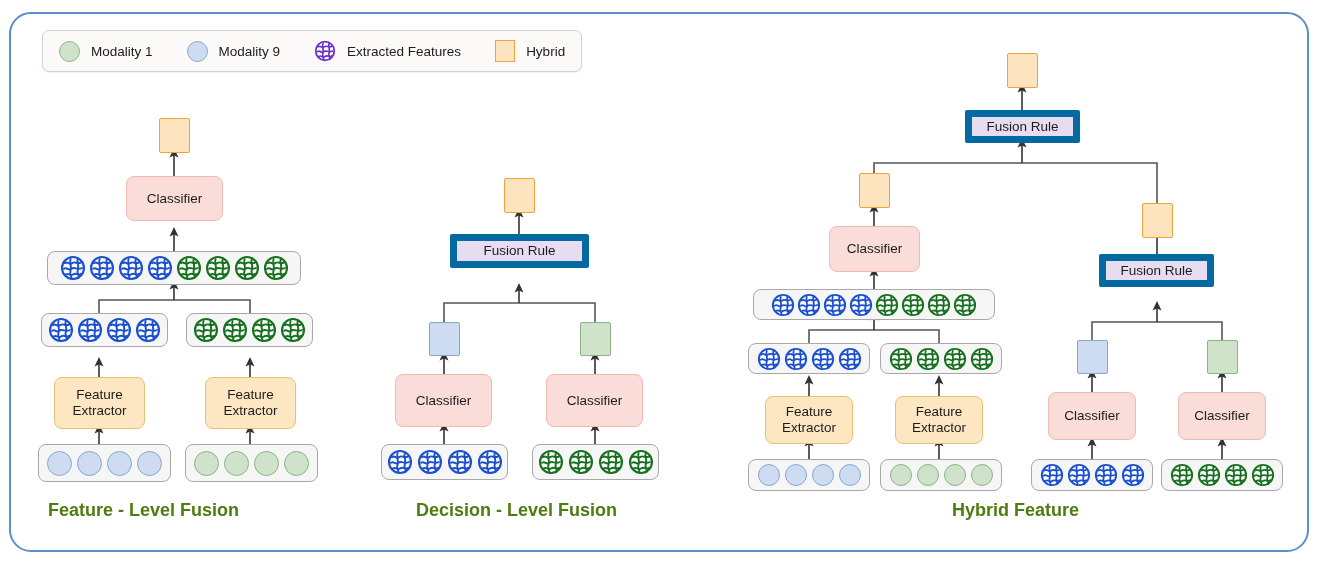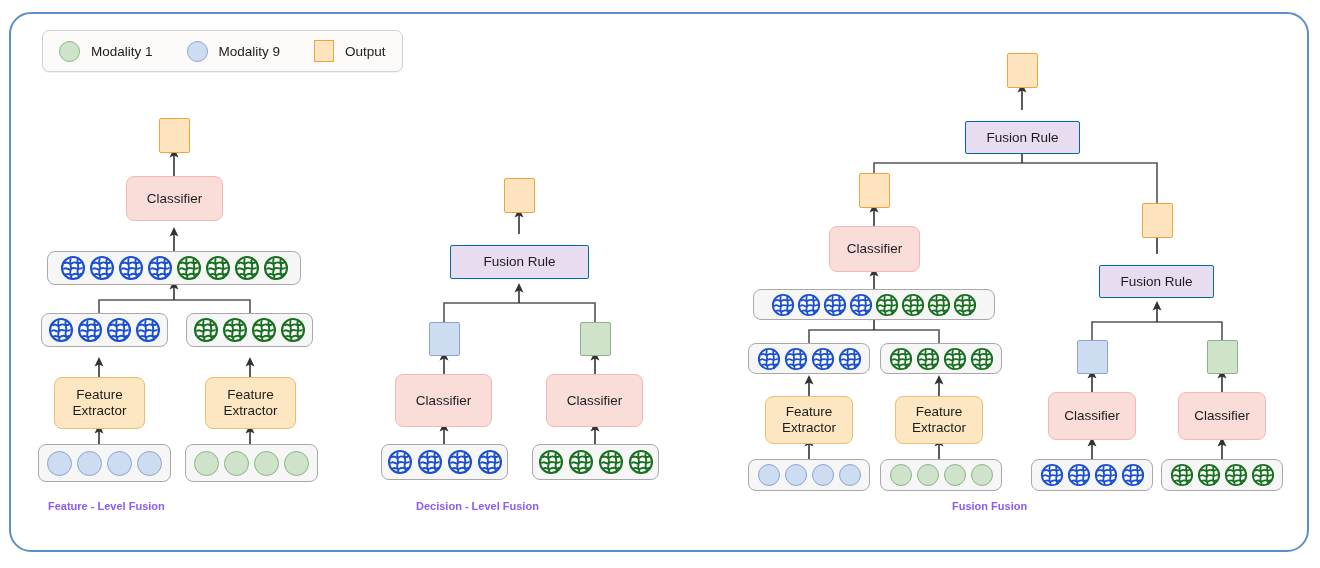--- a/index.html
+++ b/index.html
@@ -28,36 +28,36 @@
   .circ.mod2{background:#cedcf2;border:1px solid #8aa6cf;}
   .sq{width:20px;height:22px;box-sizing:border-box;}
   .sq.out{background:#fde4bf;border:1.5px solid #efa33c;}
   .node{
     position:absolute;box-sizing:border-box;display:flex;align-items:center;
     justify-content:center;text-align:center;font-size:13.5px;color:#1c1c1c;
     line-height:1.18;
   }
   .classifier{background:#fadcd9;border:1px solid #f0b9b3;border-radius:8px;}
   .extractor{background:#fce7c2;border:1px solid #e8c170;border-radius:8px;}
-  .fusion{background:#e7dcf0;border:1px solid #0369a1;border-radius:2px;margin-top:11px;}
+  .fusion{background:#e7dcf0;border:7px solid #0369a1;border-radius:2px;}
   .outbox{background:#fde4bf;border:1.5px solid #efa33c;border-radius:2px;}
   .decbox{border-radius:2px;box-sizing:border-box;}
   .decbox.blue{background:#cedcf2;border:1.5px solid #8aa6cf;}
   .decbox.green{background:#cfe3cb;border:1.5px solid #8cb486;}
   
   .row{
     position:absolute;box-sizing:border-box;background:#f6f6f6;
     border:1.5px solid #a8a8a8;border-radius:8px;
     display:flex;align-items:center;justify-content:center;
   }
   .row .cell{display:flex;align-items:center;justify-content:center;}
   .feat{display:block;}
   
   .caption{
-    position:absolute;font-size:11px;font-weight:bold;color:#8b5cf6;
+    position:absolute;font-size:18px;font-weight:bold;color:#4d7c0f;
     white-space:nowrap;
   }
   
   .svg-layer{position:absolute;left:0;top:0;width:1320px;height:568px;pointer-events:none;}
 </style>
 </head>
 <body>
 
 <div id="canvas">
 
@@ -66,22 +66,33 @@
   <div class="legend" id="legend">
       <div class="legend-item">
         <span class="circ mod1"></span>
         <span class="legend-label">Modality 1</span>
       </div>
       <div class="legend-item">
         <span class="circ mod2"></span>
         <span class="legend-label">Modality 9</span>
       </div>
       <div class="legend-item">
+        <svg class="feat" width="22" height="22" viewBox="0 0 32 32">
+          <circle cx="16" cy="16" r="13.5" fill="#ffffff" stroke="#6a2fcc" stroke-width="2.6"></circle>
+          <path d="M6 10 C10 7, 11 13, 15 10 C19 7, 21 12, 26 9" fill="none" stroke="#6a2fcc" stroke-width="2.4" stroke-linecap="round"></path>
+          <path d="M5 17 C9 14, 10 20, 14 17 C18 14, 21 19, 27 16" fill="none" stroke="#6a2fcc" stroke-width="2.4" stroke-linecap="round"></path>
+          <path d="M7 24 C11 21, 12 27, 16 24 C20 21, 22 26, 26 23" fill="none" stroke="#6a2fcc" stroke-width="2.4" stroke-linecap="round"></path>
+          <path d="M13 5 C11 10, 15 14, 13 19 C11 24, 15 26, 14 29" fill="none" stroke="#6a2fcc" stroke-width="2.4" stroke-linecap="round"></path>
+          <path d="M22 4 C20 9, 24 13, 22 18 C20 23, 24 25, 23 28" fill="none" stroke="#6a2fcc" stroke-width="2.4" stroke-linecap="round"></path>
+        </svg>
+        <span class="legend-label">Extracted Features</span>
+      </div>
+      <div class="legend-item">
         <span class="sq out"></span>
-        <span class="legend-label">Output</span>
+        <span class="legend-label">Hybrid</span>
       </div>
     </div>
 
   <svg class="svg-layer">
     <defs>
       <marker id="arrow" markerWidth="8" markerHeight="8" refX="3.2" refY="3.4" orient="auto" markerUnits="strokeWidth">
         <path d="M0.4,0.6 L6.4,3.4 L0.4,6.2 L1.7,3.4 Z" fill="#333333"></path>
       </marker>
     </defs>
     <g stroke="#555555" stroke-width="1.6" fill="none" stroke-linecap="butt">
@@ -754,15 +765,15 @@
           <circle cx="16" cy="16" r="13.5" fill="#ffffff" stroke="#17701f" stroke-width="2.6"></circle>
           <path d="M6 10 C10 7, 11 13, 15 10 C19 7, 21 12, 26 9" fill="none" stroke="#17701f" stroke-width="2.4" stroke-linecap="round"></path>
           <path d="M5 17 C9 14, 10 20, 14 17 C18 14, 21 19, 27 16" fill="none" stroke="#17701f" stroke-width="2.4" stroke-linecap="round"></path>
           <path d="M7 24 C11 21, 12 27, 16 24 C20 21, 22 26, 26 23" fill="none" stroke="#17701f" stroke-width="2.4" stroke-linecap="round"></path>
           <path d="M13 5 C11 10, 15 14, 13 19 C11 24, 15 26, 14 29" fill="none" stroke="#17701f" stroke-width="2.4" stroke-linecap="round"></path>
           <path d="M22 4 C20 9, 24 13, 22 18 C20 23, 24 25, 23 28" fill="none" stroke="#17701f" stroke-width="2.4" stroke-linecap="round"></path>
         </svg>
       </span>
     </div>
 
-  <div class="caption" style="left:952px;top:500px;">Fusion Fusion</div>
+  <div class="caption" style="left:952px;top:500px;">Hybrid Feature</div>
 
 </div>
 
 </body></html>

